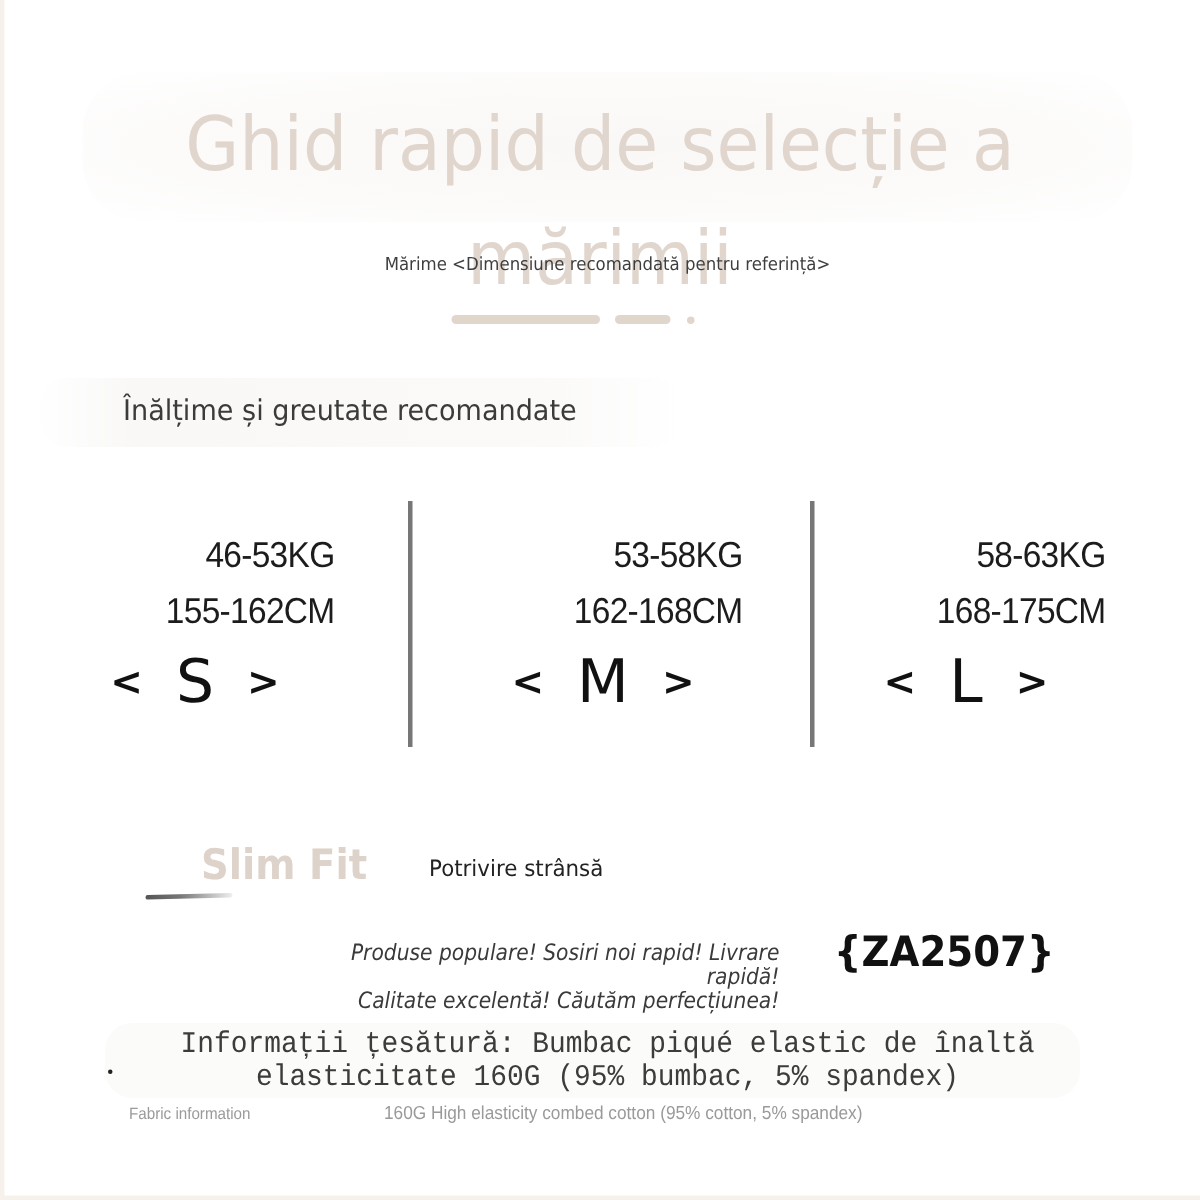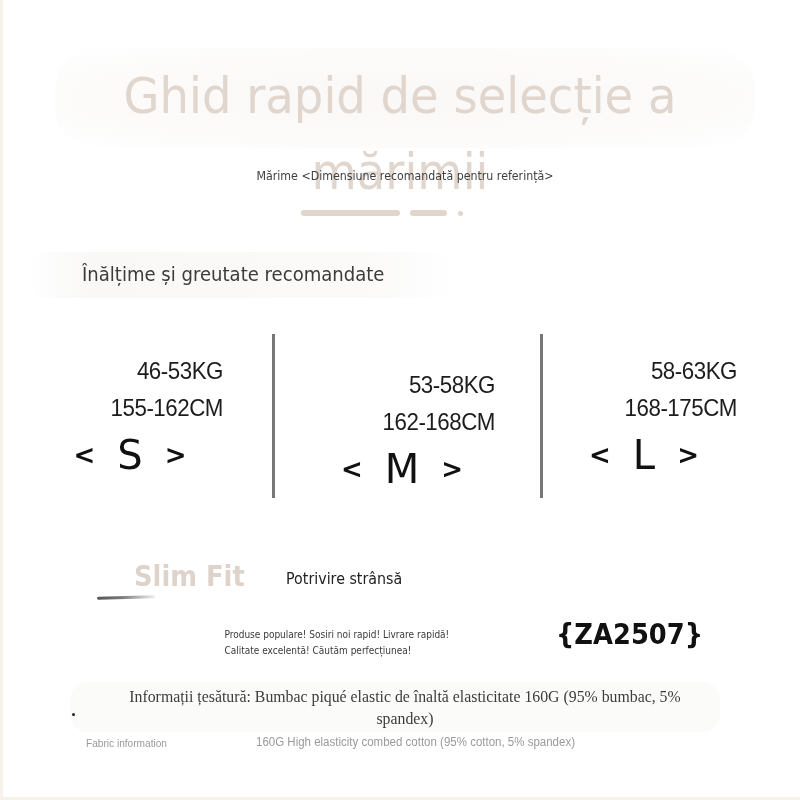--- a/index.html
+++ b/index.html
@@ -38,21 +38,21 @@
     border-radius:20px;
   }
   .rec-heading {
     position:absolute; left:82px; top:263px;
     font-size:19px; color:#3b3b3b; font-family:"DejaVu Sans", sans-serif;
     transform-origin:left; transform:scaleX(0.95);
   }
 
   .size-col { position:absolute; top:352px; width:200px; text-align:right; color:#1c1c1c; }
   .size-col.c1 { left:30px; }
-  .size-col.c2 { left:302px;margin-top:14px; }
+  .size-col.c2 { left:302px; }
   .size-col.c3 { left:544px; }
   .size-col .kg, .size-col .cm {
     font-family:"Liberation Sans", sans-serif; font-size:24px; line-height:37px;
     transform:scaleX(0.93); letter-spacing:-0.5px;
   }
   .size-col .letter-row {
     margin-top:6px; display:flex; justify-content:center; align-items:center; gap:22px;
     font-family:"DejaVu Sans", sans-serif; color:#111;
   }
   .size-col .arrow { font-size:26px; font-weight:bold; }
@@ -71,38 +71,38 @@
     background:linear-gradient(90deg, #555 0%, #777 40%, rgba(200,200,200,0.3) 100%);
     border-radius:2px; transform:rotate(-1.5deg);
   }
   .fit-label {
     position:absolute; left:286px; top:570px;
     font-size:15px; color:#222; font-family:"DejaVu Sans", sans-serif;
     transform-origin:left; transform:scaleX(0.95);
   }
 
   .promo {
-    position:absolute; left:208px; top:627px; width:328px; text-align:left;
-    font-size:10px; line-height:16px; color:#3a3a3a; font-family:"DejaVu Sans", sans-serif;
+    position:absolute; left:208px; top:627px; width:328px; text-align:right;
+    font-size:15px; line-height:16px; color:#3a3a3a; font-family:"DejaVu Sans", sans-serif;font-style:italic;
   }
   .promo div { transform:scaleX(0.9); }
   .code {
     position:absolute; left:556px; top:618px;
     font-family:"DejaVu Sans", sans-serif; font-weight:bold; font-size:28px; color:#111;
     transform-origin:left; transform:scaleX(0.92);
   }
 
   .fabric-glow {
     position:absolute; left:70px; top:682px; width:650px; height:50px;
     background:#fbfbfa; border-radius:18px;
   }
   .fabric-dot { position:absolute; left:72px; top:713px; width:3px; height:3px; background:#222; border-radius:50%; }
   .fabric-ro {
     position:absolute; left:80px; top:686px; width:650px; text-align:center;
-    font-size:17px; line-height:22px; color:#3c3c3c; font-family:Liberation Serif, serif;
+    font-size:20px; line-height:22px; color:#3c3c3c; font-family:Liberation Mono, monospace;
   }
   .fabric-ro span { display:inline-block; transform:scaleX(0.93); }
   .fabric-label-en {
     position:absolute; left:86px; top:737px;
     font-family:"Liberation Sans", sans-serif; font-size:11px; color:#9a9a9a;
     transform-origin:left; transform:scaleX(0.92);
   }
   .fabric-en {
     position:absolute; left:256px; top:735px;
     font-family:"Liberation Sans", sans-serif; font-size:12.5px; color:#9a9a9a;

